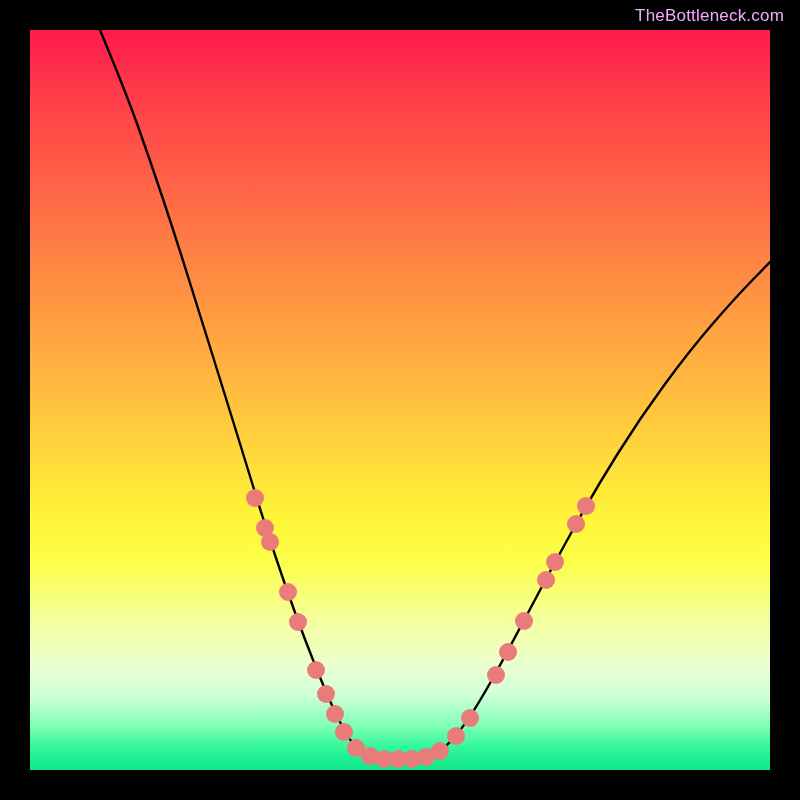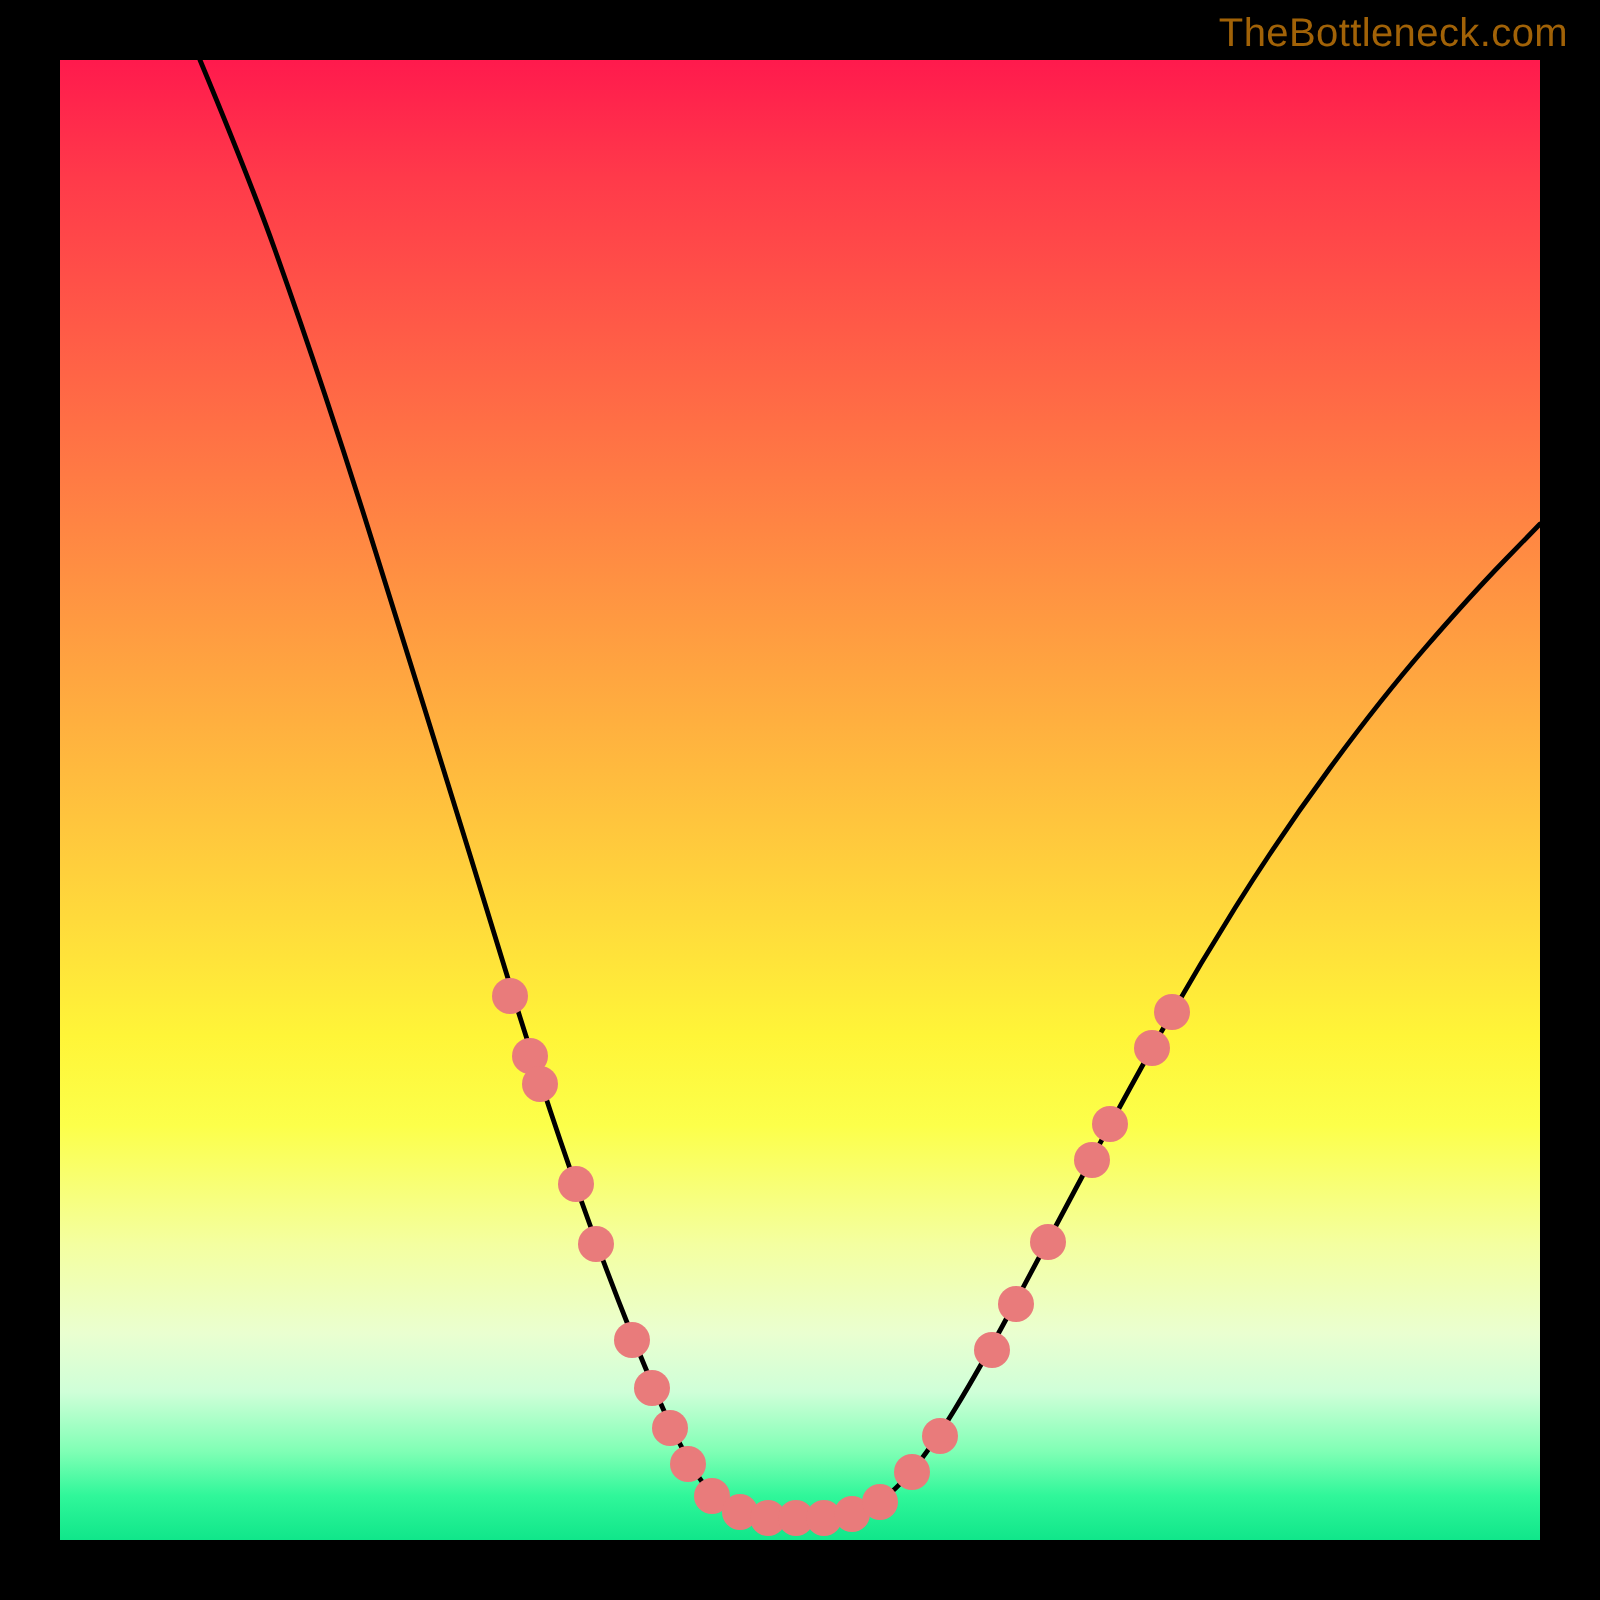--- a/index.html
+++ b/index.html
@@ -56,22 +56,22 @@
     position: absolute;
     left: 0;
     top: 0;
     width: 740px;
     height: 740px;
   }
   .watermark {
     position: absolute;
     top: 6px;
     right: 16px;
-    color: #a16207;
-    font-size: 20px;
+    color: #f0abfc;
+    font-size: 17px;
     font-weight: 500;
     letter-spacing: 0.2px;
   }
 </style>
 </head>
 <body>
 
 <div class="frame">
   <div class="watermark">TheBottleneck.com</div>
   <div class="plot">

